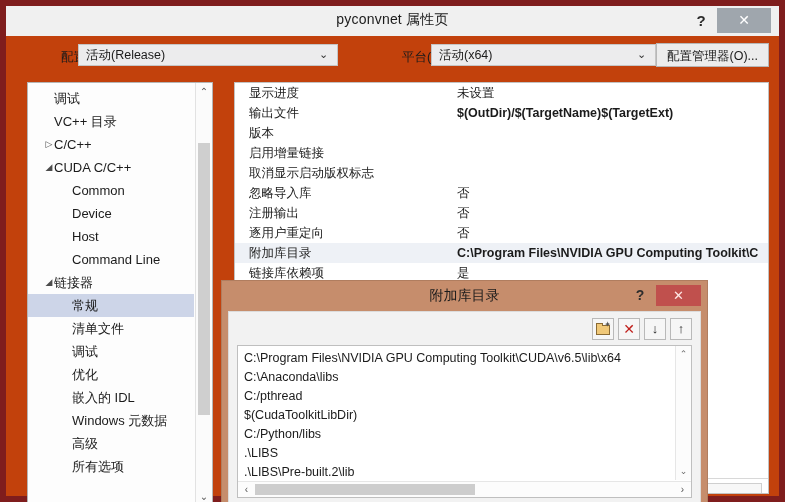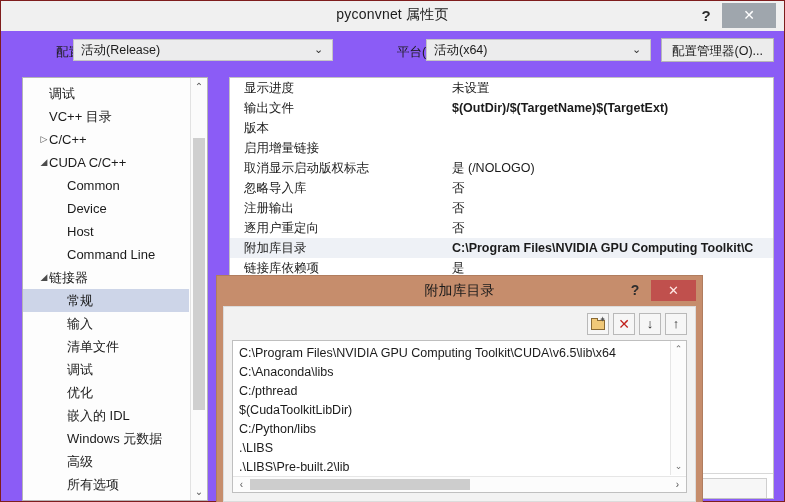--- a/index.html
+++ b/index.html
@@ -6,22 +6,22 @@
   body{
     width:785px;height:502px;overflow:hidden;
     background:#e9eef2;
     font-family:"Liberation Sans","DejaVu Sans",sans-serif;
     font-size:12px;color:#1b1b1b;
     -webkit-font-smoothing:antialiased;
   }
   
   #window{
     position:absolute;left:0;top:0;width:785px;height:502px;
-    background:#8b5cf6;
-    border:1px solid #7f1d1d;
+    background:#c2410c;
+    border:6px solid #7f1d1d;
     box-sizing:border-box;
   }
   #titlebar{
     position:absolute;left:0;top:0;right:0;height:30px;
     background:#f0f0f0;
   }
   #title-text{
     position:absolute;left:0;right:0;top:5px;
     text-align:center;font-size:14px;color:#1b1b1b;
     letter-spacing:.2px;
@@ -268,23 +268,20 @@
           <span class="tlabel" style="left: 44px;">Command Line</span>
         </div>
         <div class="tnode">
           <span class="tw" style="left: 14px;">◢</span>
           <span class="tlabel" style="left: 26px;">链接器</span>
         </div>
         <div class="tnode sel">
           <span class="tlabel" style="left: 44px;">常规</span>
         </div>
         <div class="tnode">
-          <span class="tlabel" style="left: 44px;">输入</span>
-        </div>
-        <div class="tnode">
           <span class="tlabel" style="left: 44px;">清单文件</span>
         </div>
         <div class="tnode">
           <span class="tlabel" style="left: 44px;">调试</span>
         </div>
         <div class="tnode">
           <span class="tlabel" style="left: 44px;">优化</span>
         </div>
         <div class="tnode">
           <span class="tlabel" style="left: 44px;">嵌入的 IDL</span>
@@ -319,21 +316,20 @@
         <div class="prow">
           <span class="pname">版本</span>
           <span class="pval"></span>
         </div>
         <div class="prow">
           <span class="pname">启用增量链接</span>
           <span class="pval"></span>
         </div>
         <div class="prow">
           <span class="pname">取消显示启动版权标志</span>
-          <span class="pval">是 (/NOLOGO)</span>
         </div>
         <div class="prow">
           <span class="pname">忽略导入库</span>
           <span class="pval">否</span>
         </div>
         <div class="prow">
           <span class="pname">注册输出</span>
           <span class="pval">否</span>
         </div>
         <div class="prow">

